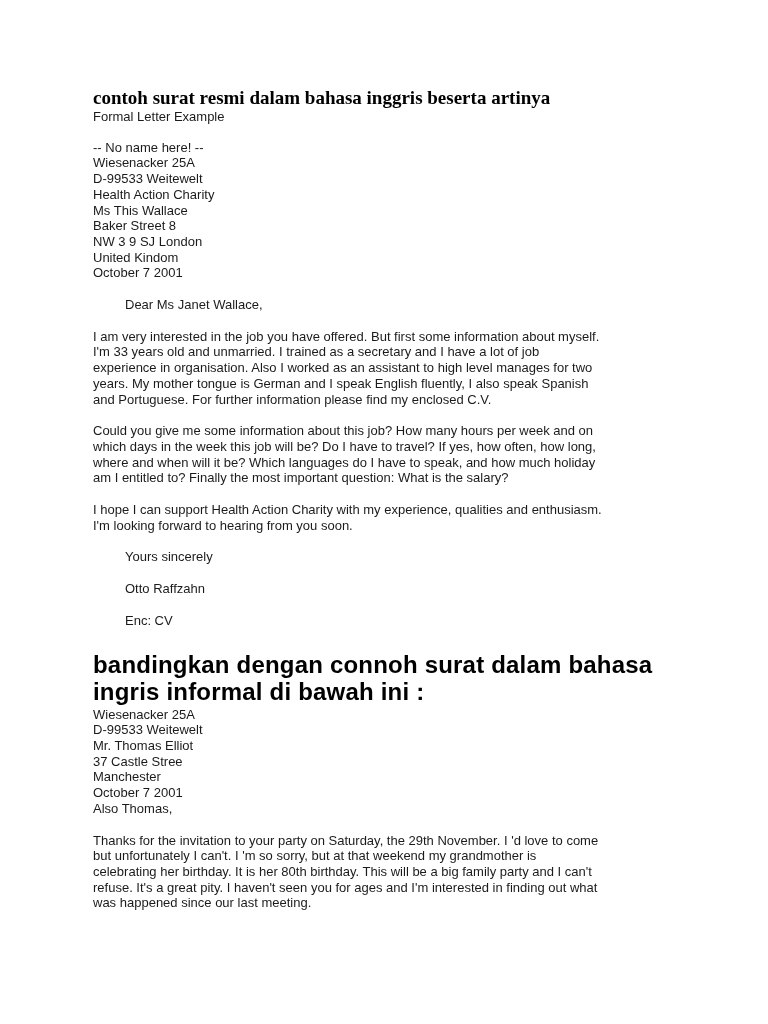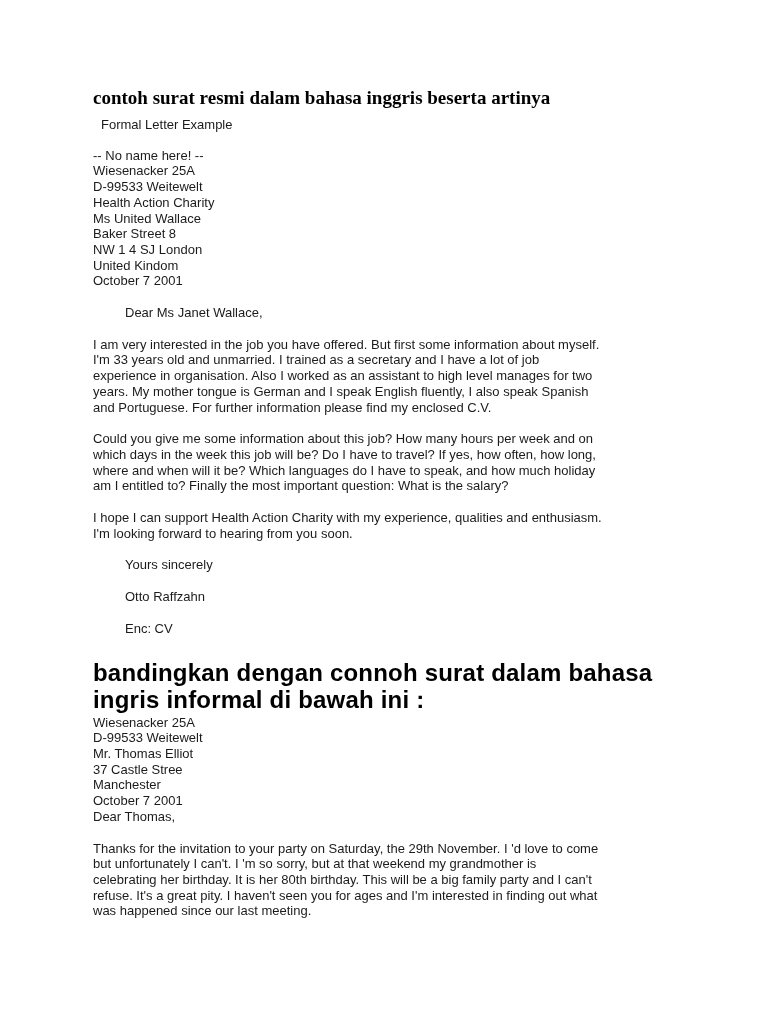--- a/index.html
+++ b/index.html
@@ -22,21 +22,21 @@
   }
   .doc-title {
     margin: 0;
     font-family: "Liberation Serif", serif;
     font-weight: bold;
     font-size: 19px;
     line-height: 23px;
     color: #000000;
   }
   .doc-subtitle {
-    margin: 8px;
+    margin: 0;
   }
   .block { margin: 0; }
   .right { text-align: left; }
   .spaced-top { margin-top: 15px; }
   .para {
     white-space: pre-line;
     margin: 16px 0 0 0;
   }
   .gap-top { margin-top: 16px; margin-left: 32px; }
   .section-heading {
@@ -60,23 +60,23 @@
 
   <section>
     <div class="block right spaced-top">
       <div>-- No name here! --</div>
       <div>Wiesenacker 25A</div>
       <div>D-99533 Weitewelt</div>
     </div>
 
     <div class="block">
       <div>Health Action Charity</div>
-      <div>Ms United Wallace</div>
+      <div>Ms This Wallace</div>
       <div>Baker Street 8</div>
-      <div>NW 1 4 SJ London</div>
+      <div>NW 3 9 SJ London</div>
       <div>United Kindom</div>
     </div>
 
     <div class="block right">October 7 2001</div>
 
 
     <div class="block gap-top">Dear Ms Janet Wallace,</div>
 
     <div class="para">I am very interested in the job you have offered. But first some information about myself.
 I'm 33 years old and unmarried. I trained as a secretary and I have a lot of job
@@ -105,21 +105,21 @@
     </div>
 
     <div class="block">
       <div>Mr. Thomas Elliot</div>
       <div>37 Castle Stree</div>
       <div>Manchester</div>
     </div>
 
     <div class="block right">October 7 2001</div>
 
-    <div class="block">Dear Thomas,</div>
+    <div class="block">Also Thomas,</div>
 
     <div class="para">Thanks for the invitation to your party on Saturday, the 29th November. I 'd love to come
 but unfortunately I can't. I 'm so sorry, but at that weekend my grandmother is
 celebrating her birthday. It is her 80th birthday. This will be a big family party and I can't
 refuse. It's a great pity. I haven't seen you for ages and I'm interested in finding out what
 was happened since our last meeting.</div>
   </section>
 
 </div>
 

